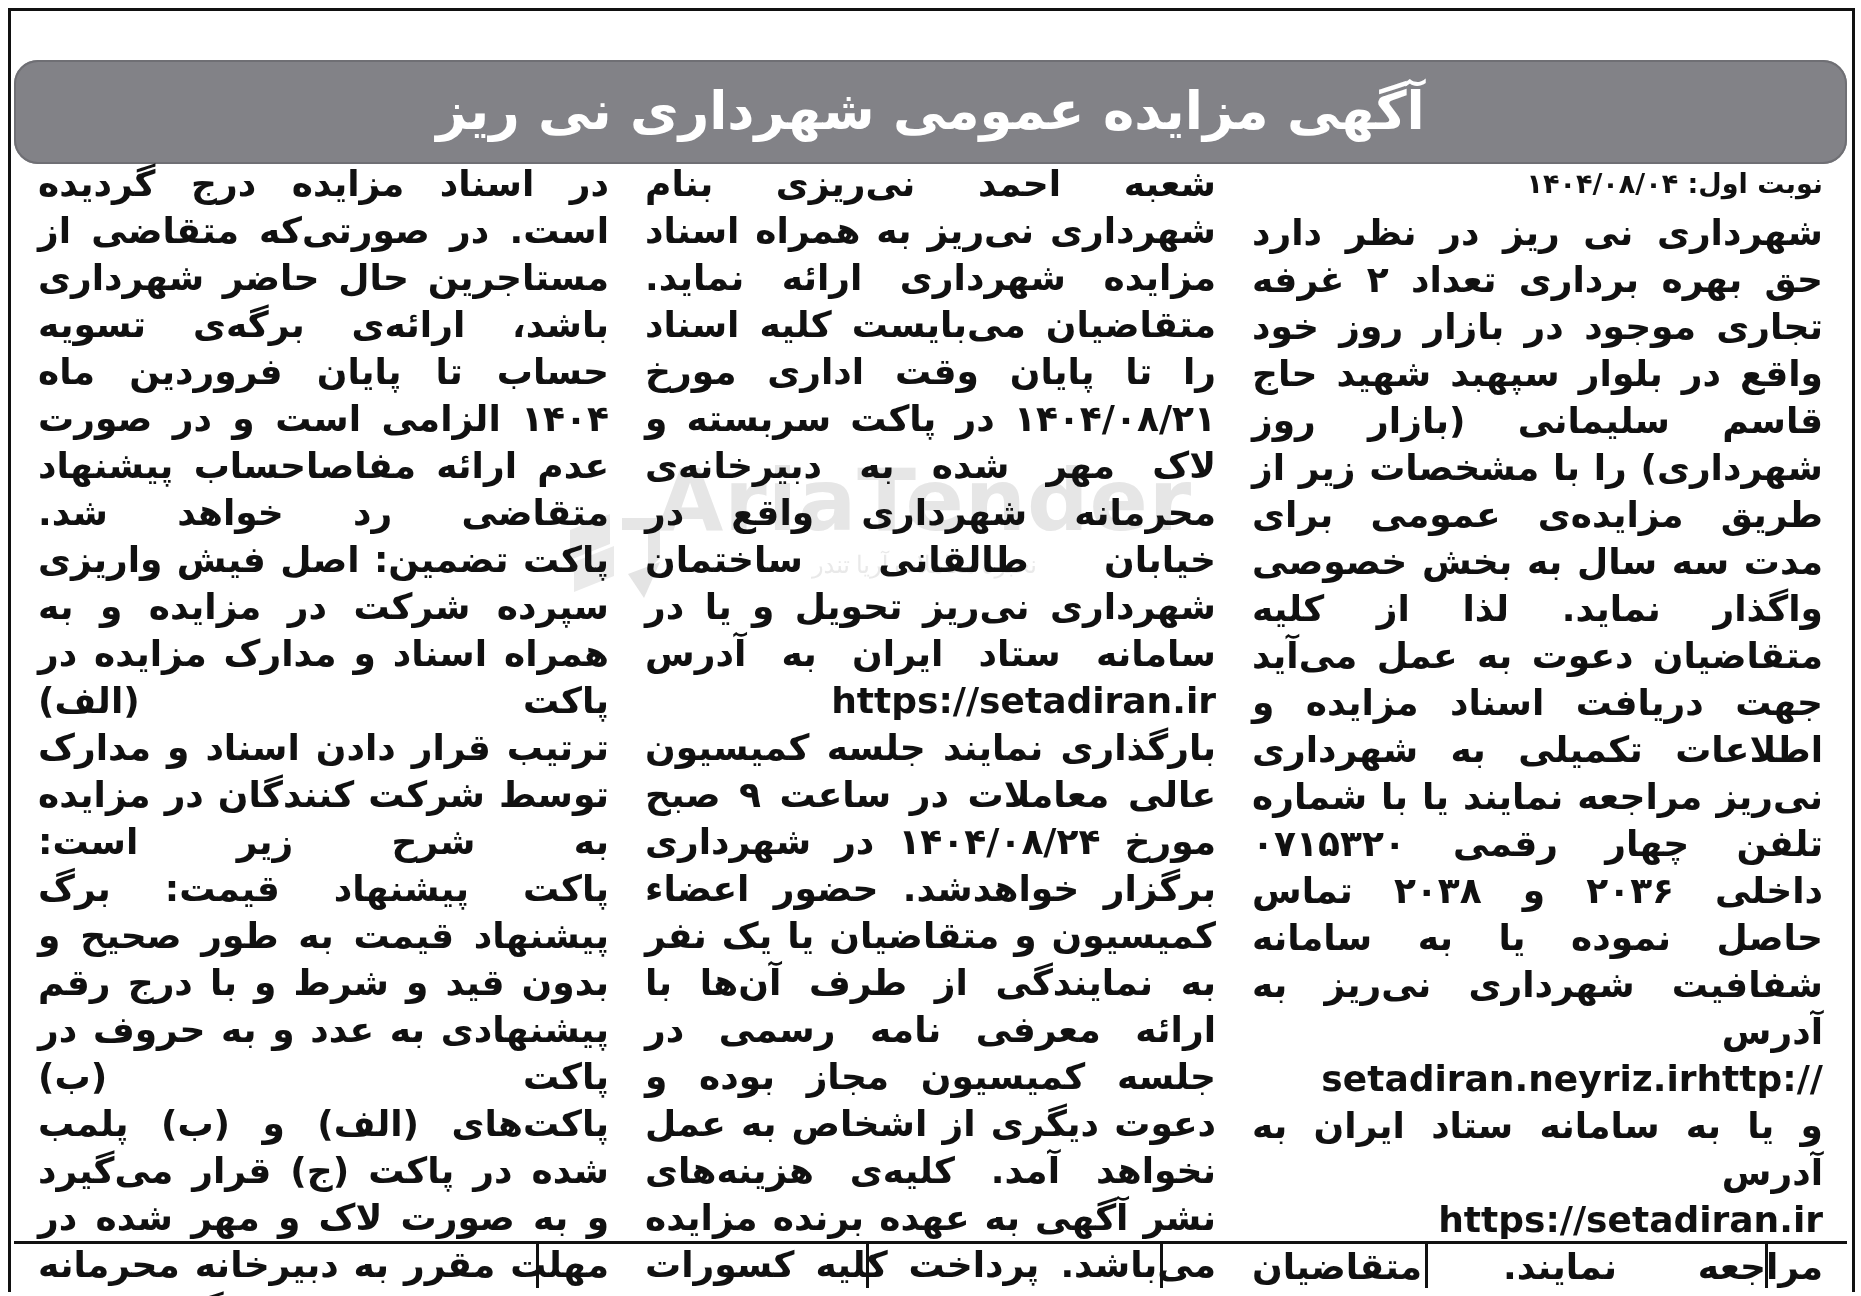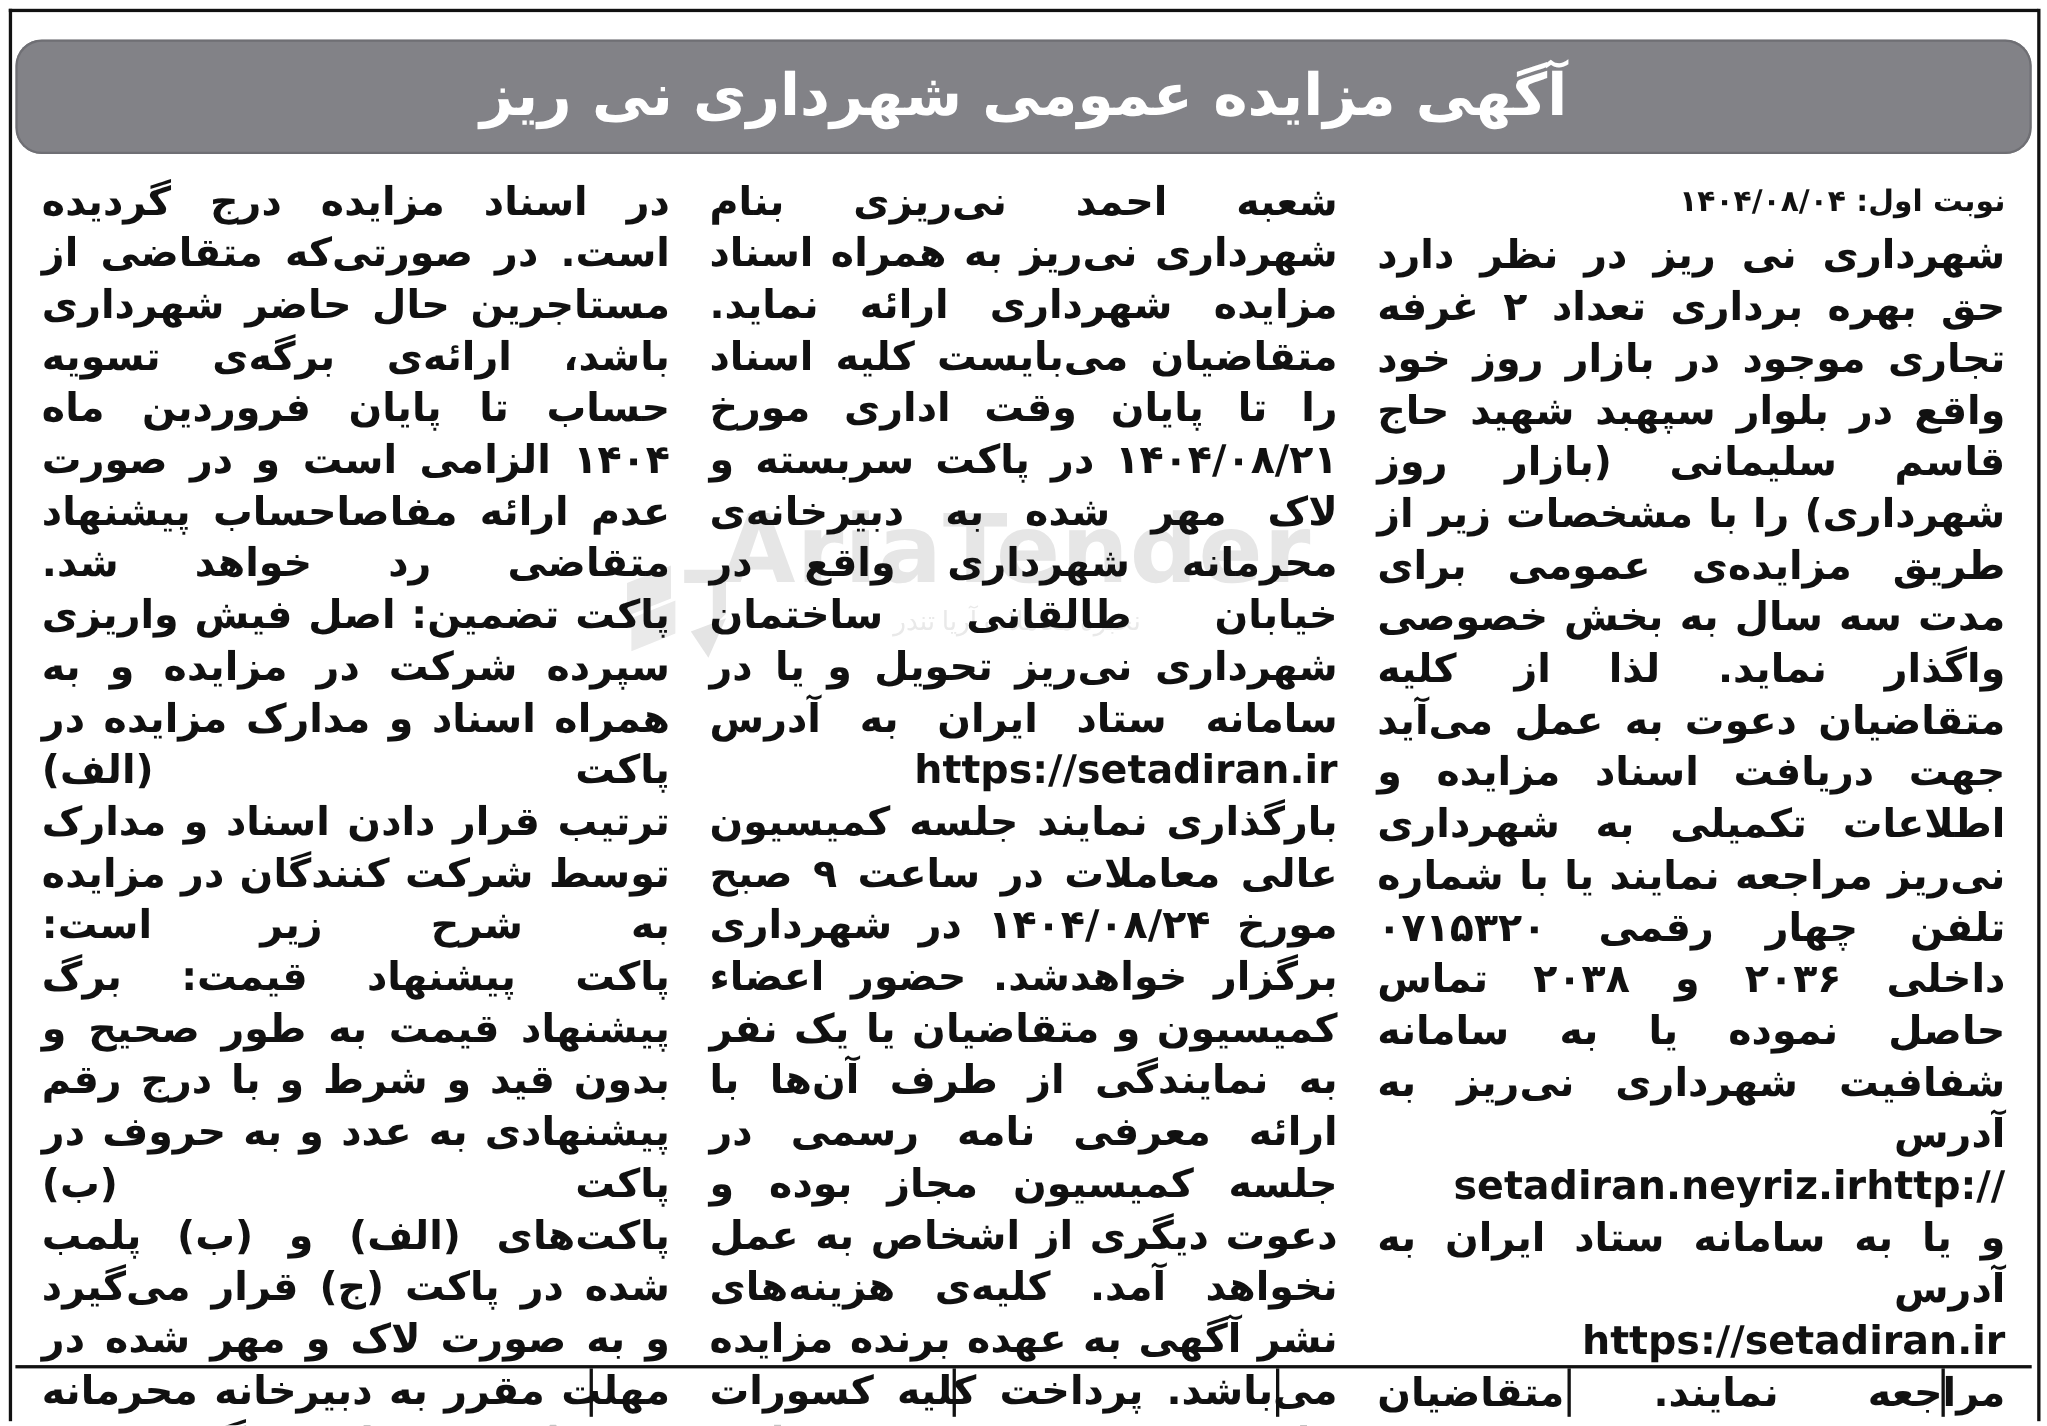--- a/index.html
+++ b/index.html
@@ -38,21 +38,21 @@
     top: 8px;
     right: 6px;
     width: 3px;
     height: 1284px;
     background: #111111;
   }
 
   
   .banner {
     position: absolute;
-    top: 36px;
+    top: 60px;
     right: 14px;
     left: 14px;
     height: 104px;
     background: #828287;
     border-radius: 24px 24px 24px 24px;
     box-shadow: inset 0 0 0 2px #6f6f74;
   }
   .banner-title {
     position: absolute;
     top: 50%;

